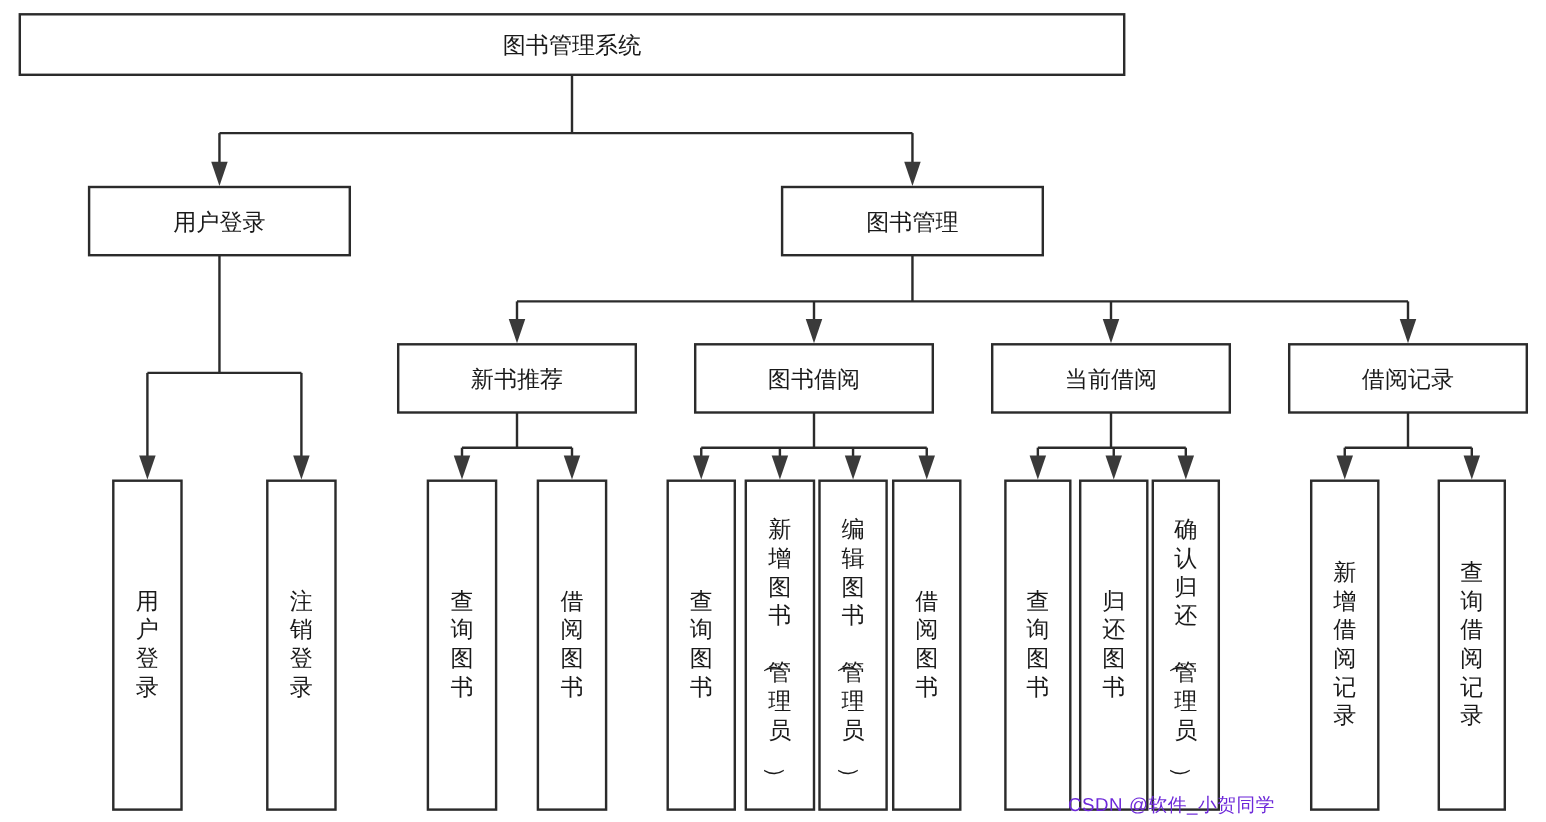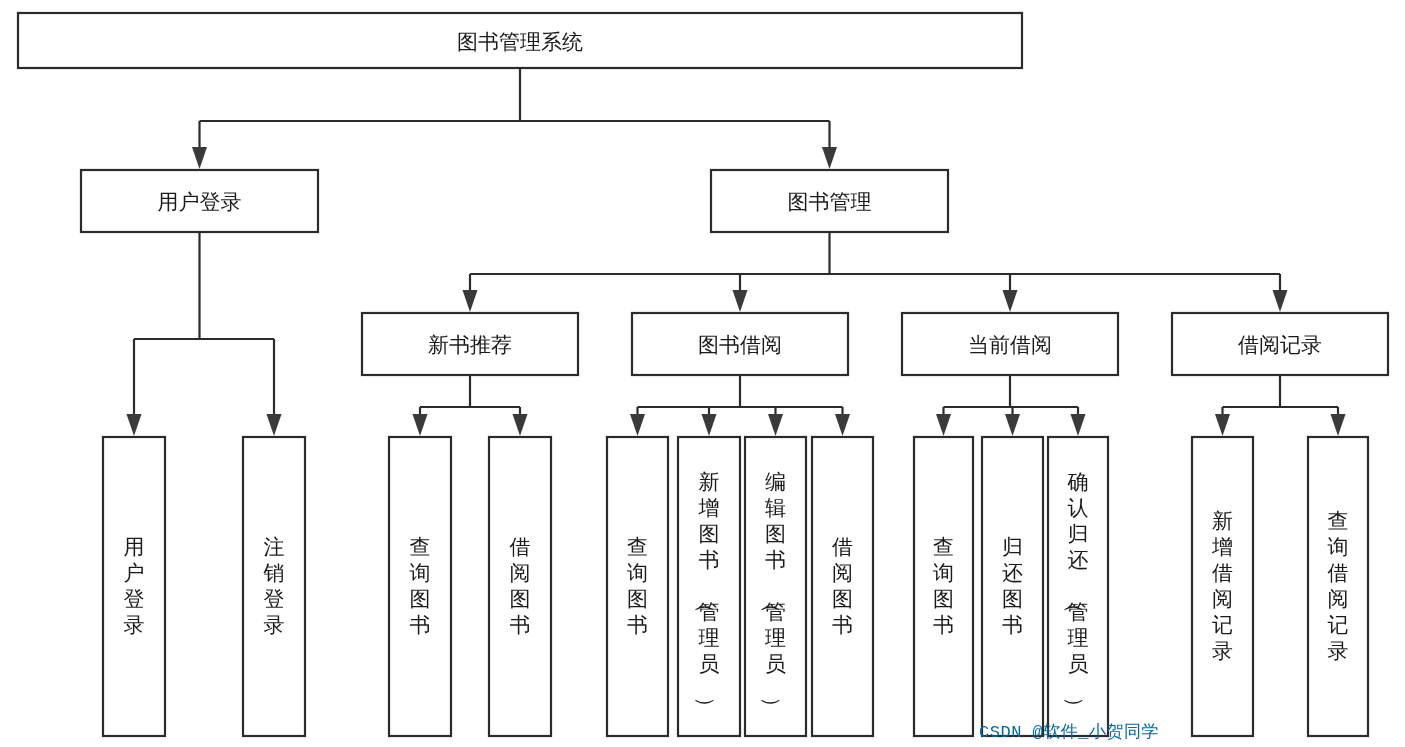--- a/index.html
+++ b/index.html
@@ -56,23 +56,23 @@
   .node-label-v {
     fill: #1a1a1a;
     font-family: "DejaVu Sans", "Liberation Sans", sans-serif;
     font-size: 21px;
     text-anchor: middle;
   }
   .watermark-text {
     position: absolute;
     right: 8px;
     bottom: 4px;
-    font-family: Liberation Mono, monospace;
+    font-family: Liberation Sans, sans-serif;
     font-size: 17px;
-    color: #0369a1;
+    color: #6d28d9;
     letter-spacing: 0.5px;
     white-space: nowrap;
     pointer-events: none;
   }
 </style>
 </head>
 <body>
 
 <div id="diagram-root">
   <svg class="diagram-canvas" id="diagram-svg" viewBox="0 0 1405 747" xmlns="http://www.w3.org/2000/svg">

